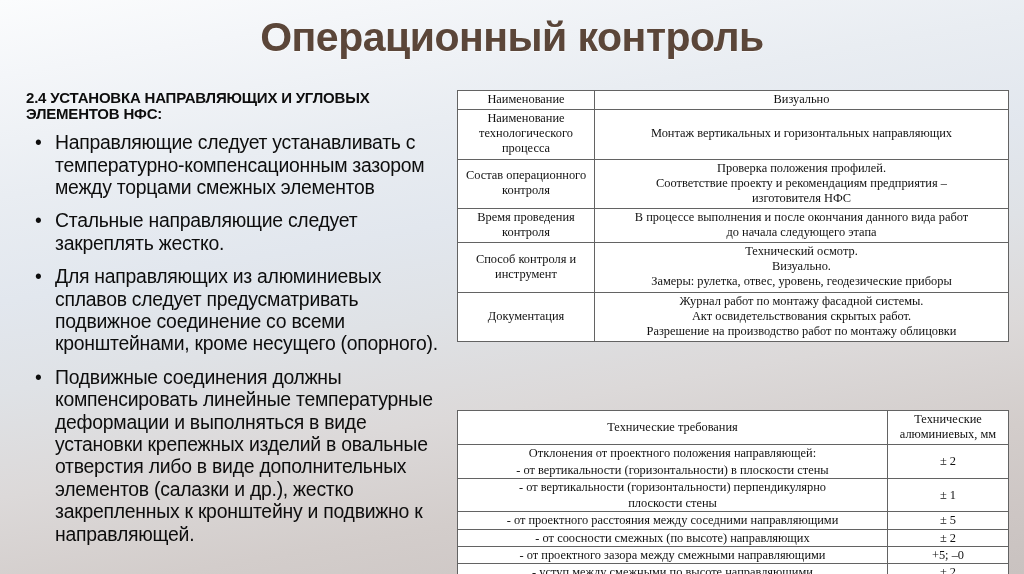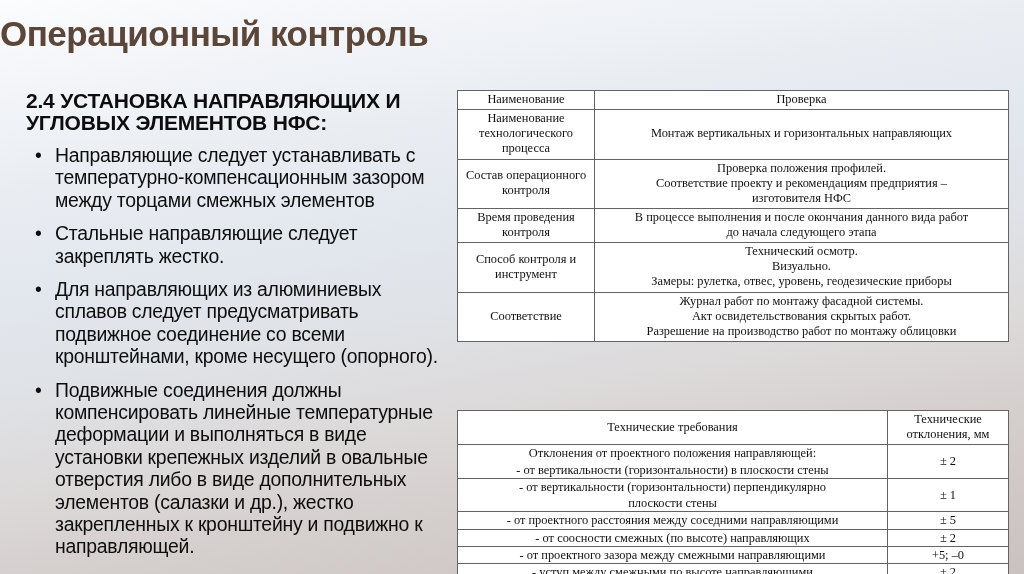--- a/index.html
+++ b/index.html
@@ -29,41 +29,41 @@
     position: absolute;
     inset: 0;
   }
 
   
   .title {
     position: absolute;
     left: 0;
     right: 0;
     top: 16px;
-    text-align: left;
+    text-align: center;
     font-family: "Liberation Sans", sans-serif;
     font-weight: bold;
-    font-size: 35px;
+    font-size: 41px;
     line-height: 1.05;
     color: #5b4639;
     letter-spacing: -0.5px;
     text-shadow: 0 1px 0 rgba(255,255,255,0.55);
   }
 
   
   .left-col {
     position: absolute;
     left: 26px;
     top: 90px;
     width: 415px;
     color: #111111;
   }
   .heading {
     font-weight: bold;
-    font-size: 21px;
+    font-size: 15px;
     line-height: 1.07;
     letter-spacing: -0.2px;
     margin: 0 0 9px 0;
     color: #0d0d0d;
   }
   .bullets {
     list-style: none;
     margin: 0;
     padding: 0;
   }
@@ -172,21 +172,21 @@
   </div>
 
   <table class="tbl" id="table-process">
     <colgroup>
         <col class="c1">
         <col class="c2">
       </colgroup>
     <thead>
       <tr>
         <th>Наименование</th>
-        <th>Проверка</th>
+        <th>Визуально</th>
       </tr>
     </thead>
     <tbody>
       <tr>
         <td class="cell-top">Наименование технологического процесса</td>
         <td class="cell-mid">Монтаж вертикальных и горизонтальных направляющих</td>
       </tr>
       <tr>
         <td class="cell-top">Состав операционного контроля</td>
         <td class="cell-top">
@@ -204,41 +204,41 @@
       </tr>
       <tr>
         <td class="cell-mid">Способ контроля и инструмент</td>
         <td class="cell-top">
           <div>Технический осмотр.</div>
           <div>Визуально.</div>
           <div>Замеры: рулетка, отвес, уровень, геодезические приборы</div>
         </td>
       </tr>
       <tr>
-        <td class="cell-mid">Соответствие</td>
+        <td class="cell-mid">Документация</td>
         <td class="cell-top">
           <div>Журнал работ по монтажу фасадной системы.</div>
           <div>Акт освидетельствования скрытых работ.</div>
           <div>Разрешение на производство работ по монтажу облицовки</div>
         </td>
       </tr>
     </tbody>
   </table>
 
   <table class="tbl" id="table-tolerances">
     <colgroup>
         <col class="t1">
         <col class="t2">
       </colgroup>
     <thead>
       <tr>
         <th>Технические требования</th>
         <th class="th-two-line">
           <div>Технические</div>
-          <div>отклонения, мм</div>
+          <div>алюминиевых, мм</div>
         </th>
       </tr>
     </thead>
     <tbody>
       <tr>
         <td class="req cell-top">
           <div>Отклонения от проектного положения направляющей:</div>
           <div>- от вертикальности (горизонтальности) в плоскости стены</div>
         </td>
         <td class="dev cell-mid">± 2</td>

